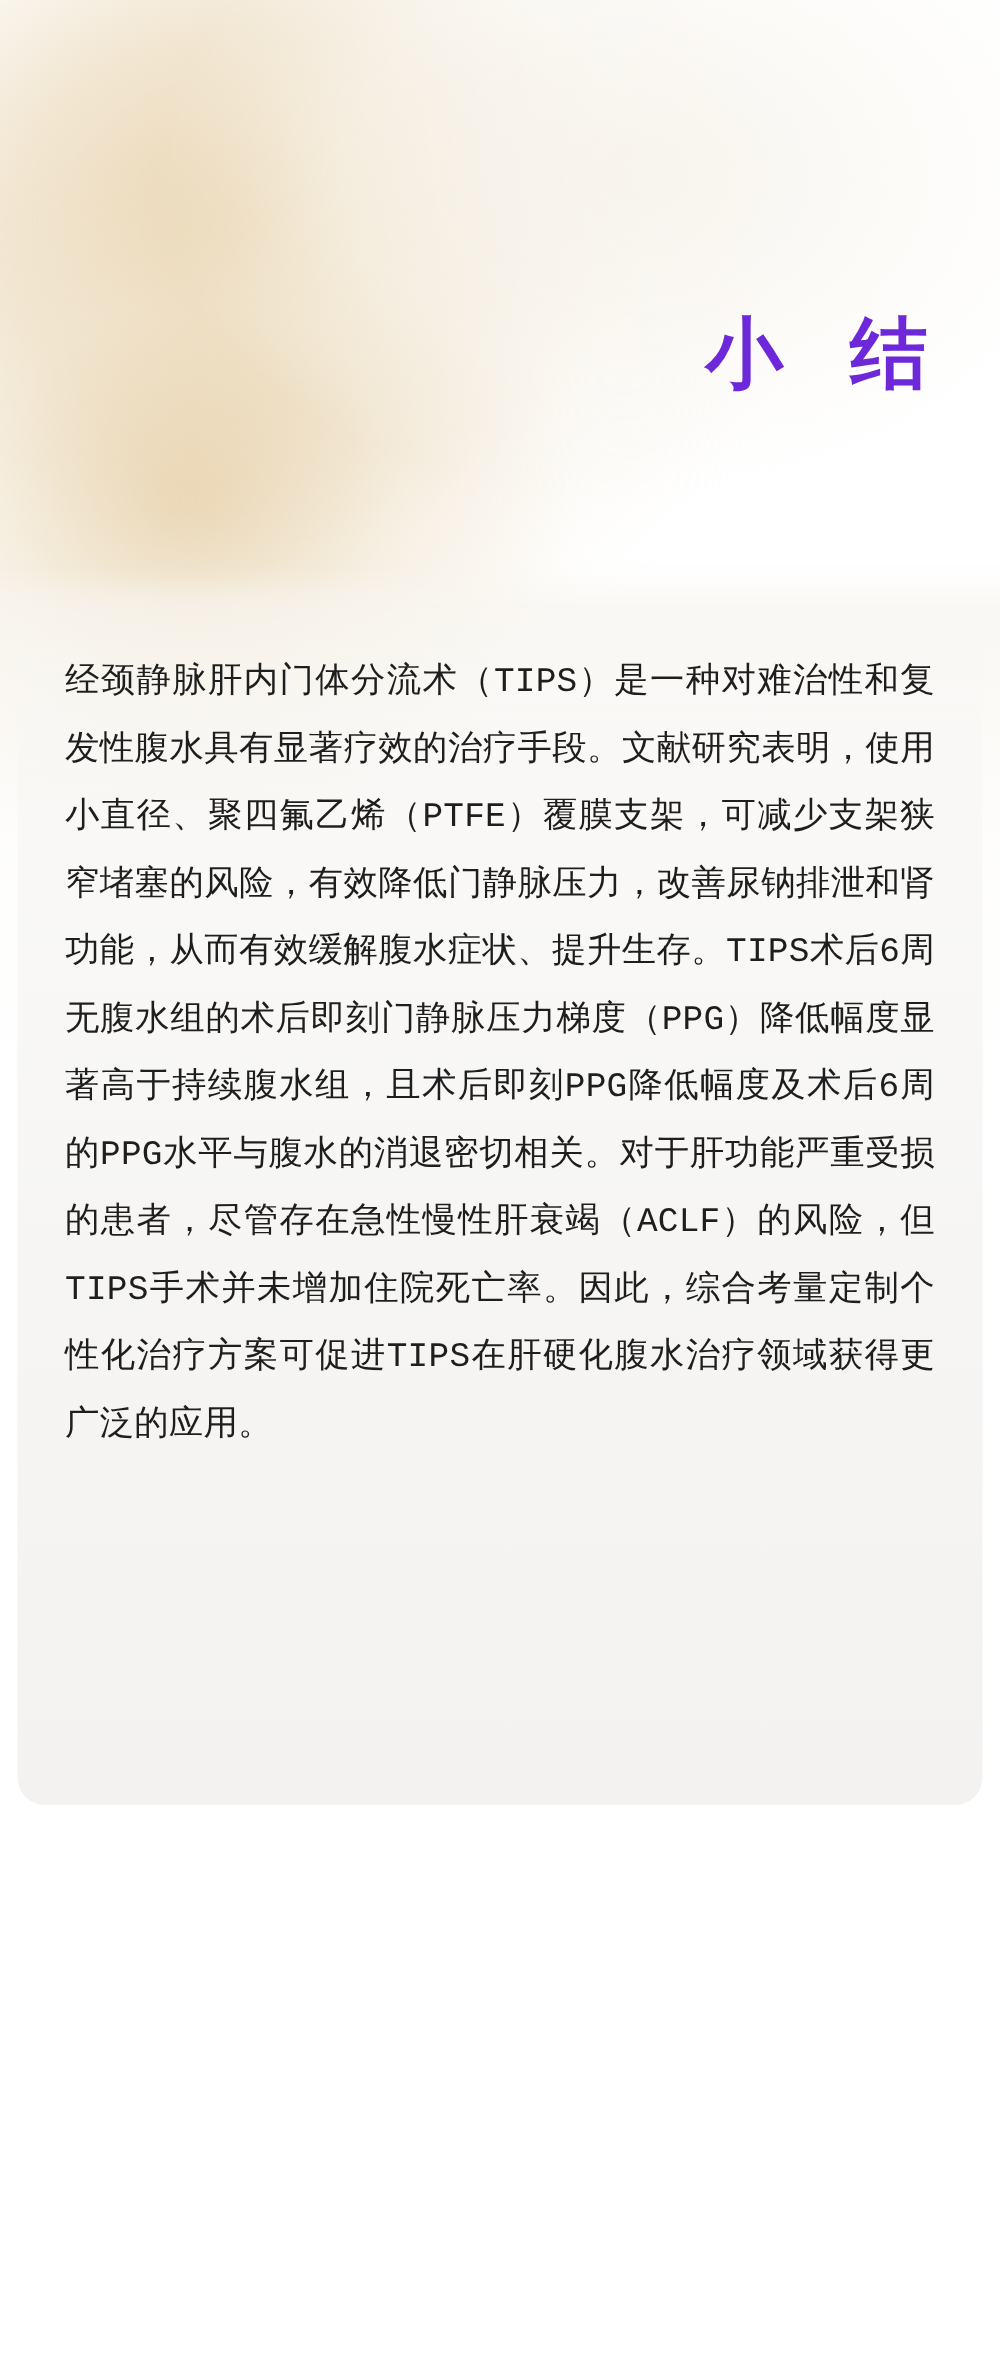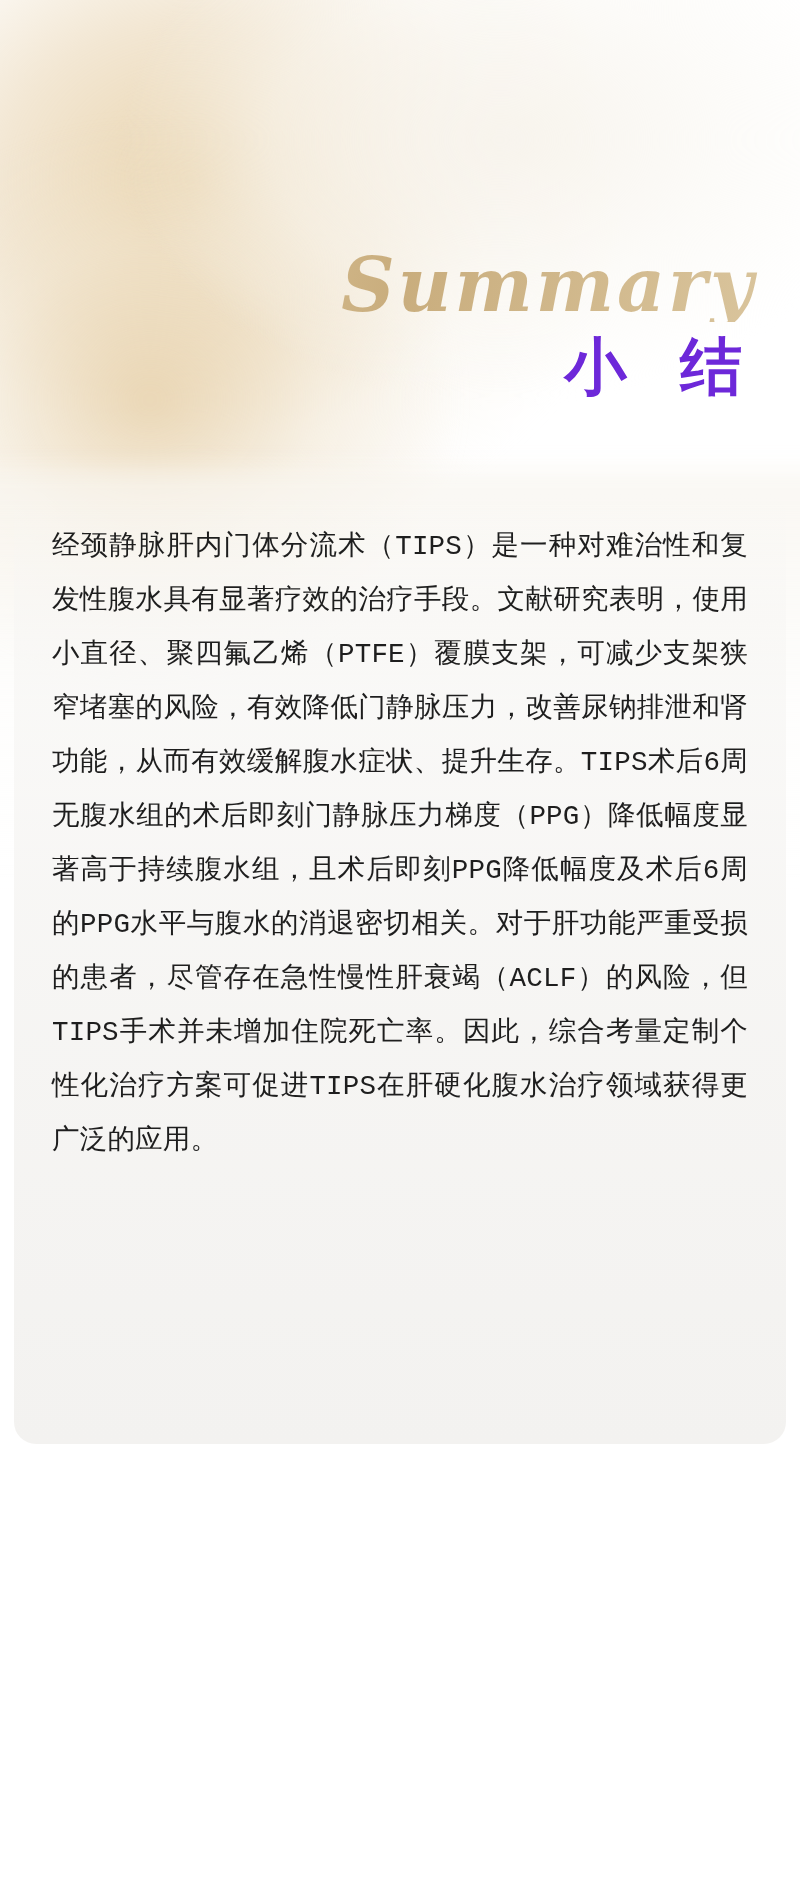--- a/index.html
+++ b/index.html
@@ -150,21 +150,20 @@
 <body>
 
 <div class="page">
 
   <div class="wash-a"></div>
   <div class="wash-b"></div>
   <div class="wash-c"></div>
   <div class="wash-d"></div>
 
   <div class="heading">
-    <div class="heading-script">Summary</div>
     <div class="heading-cn">小 结</div>
   </div>
 
   <div class="body-card"></div>
 
   <div class="body-text">经颈静脉肝内门体分流术（TIPS）是一种对难治性和复发性腹水具有显著疗效的治疗手段。文献研究表明，使用小直径、聚四氟乙烯（PTFE）覆膜支架，可减少支架狭窄堵塞的风险，有效降低门静脉压力，改善尿钠排泄和肾功能，从而有效缓解腹水症状、提升生存。TIPS术后6周无腹水组的术后即刻门静脉压力梯度（PPG）降低幅度显著高于持续腹水组，且术后即刻PPG降低幅度及术后6周的PPG水平与腹水的消退密切相关。对于肝功能严重受损的患者，尽管存在急性慢性肝衰竭（ACLF）的风险，但TIPS手术并未增加住院死亡率。因此，综合考量定制个性化治疗方案可促进TIPS在肝硬化腹水治疗领域获得更广泛的应用。</div>
 
 </div>
 
 </body></html>

